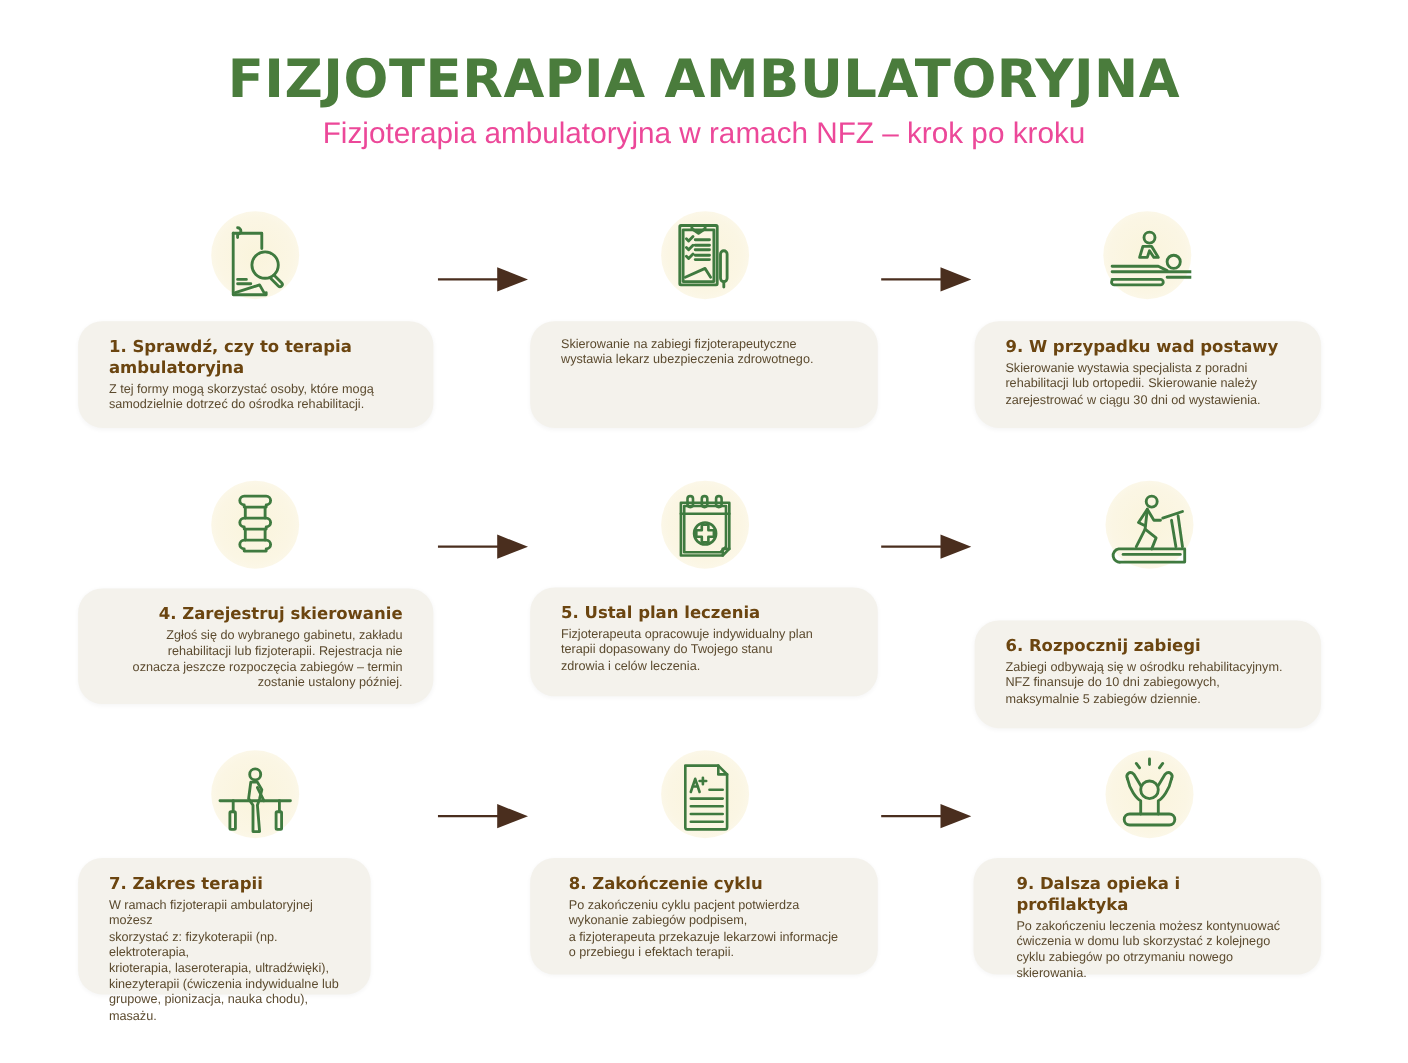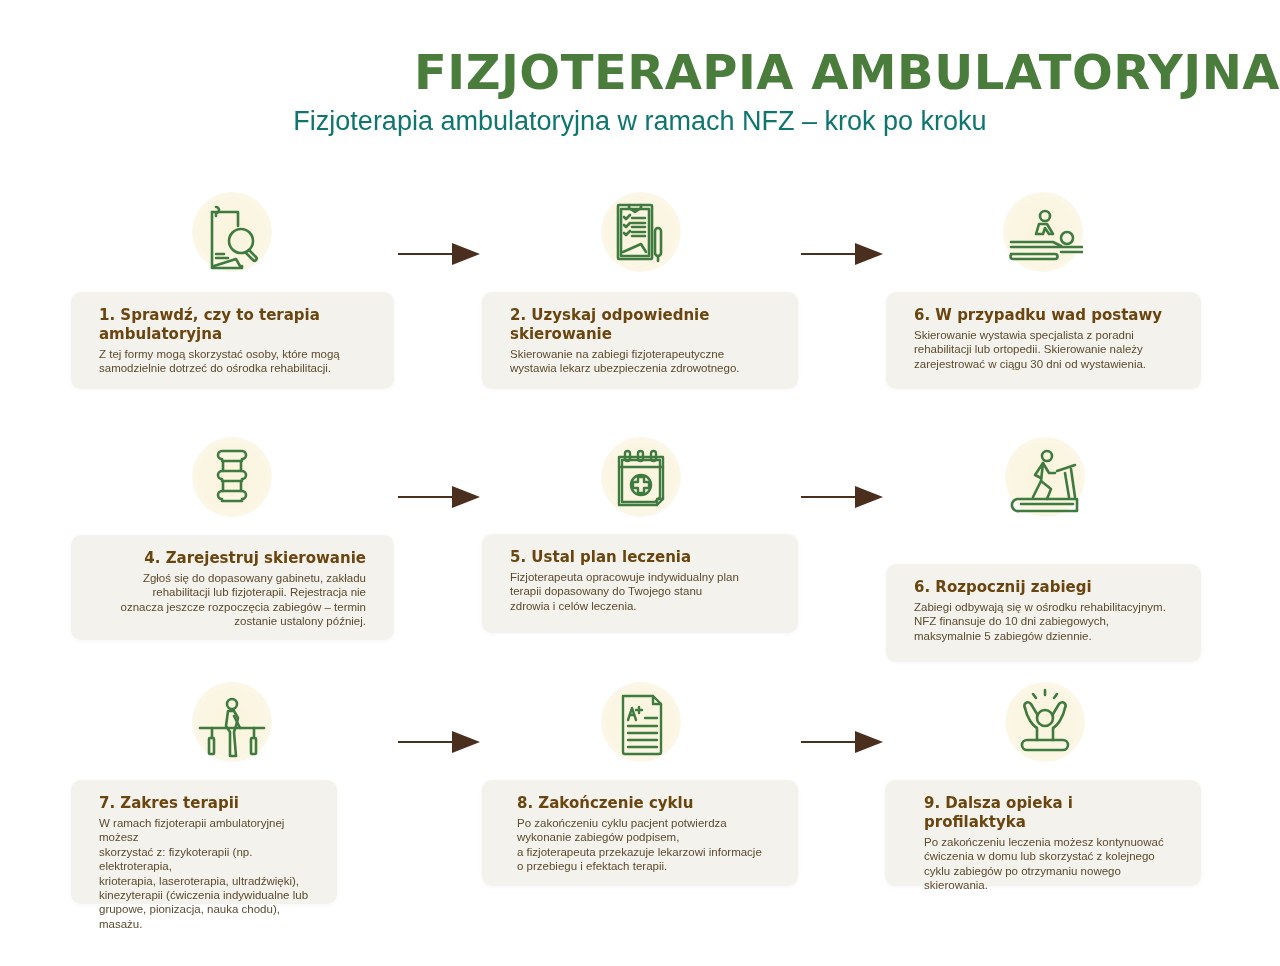--- a/index.html
+++ b/index.html
@@ -1,36 +1,36 @@
 <!DOCTYPE html>
 <html><head>
 <meta charset="utf-8">
 <style>
   * { box-sizing: border-box; margin: 0; padding: 0; }
   html, body { width: 1280px; height: 966px; background: #ffffff; overflow: hidden; }
   body { font-family: "Liberation Sans", "DejaVu Sans", sans-serif; position: relative; }
 
   .title {
-    position: absolute; left: 0; top: 44px; width: 1280px; text-align: right;
+    position: absolute; left: 0; top: 44px; width: 1280px; text-align: center;
     font-family: "DejaVu Sans", sans-serif; font-weight: bold;
     font-size: 48px; letter-spacing: 0.5px; color: #4a7c3c;
   }
   .subtitle {
     position: absolute; left: 0; top: 106px; width: 1280px; text-align: center;
-    font-family: "Liberation Sans", sans-serif; font-size: 27px; color: #0f766e;
+    font-family: "Liberation Sans", sans-serif; font-size: 27px; color: #ec4899;
   }
 
   .icon-wrap {
     position: absolute; width: 80px; height: 80px; border-radius: 50%;
     background: radial-gradient(circle, #faf4dc 0%, #fbf6e4 60%, #fdfbf3 100%);
   }
   .icon-wrap svg { position: absolute; left: 0; top: 0; width: 80px; height: 80px; }
 
   .card {
-    position: absolute; background: #f4f2ec; border-radius: 10px;
+    position: absolute; background: #f4f2ec; border-radius: 22px;
     box-shadow: 0 1px 4px rgba(0,0,0,0.04);
     padding: 14px 28px 12px 28px;
   }
   .card-title {
     font-family: "DejaVu Sans", sans-serif; font-weight: bold;
     font-size: 15px; line-height: 19px; color: #6b4510;
     margin-bottom: 3px;
   }
   .card-text {
     font-family: "Liberation Sans", sans-serif; font-size: 11.5px;
@@ -94,26 +94,25 @@
     <path d="M8 62 H52 a2.5 2.5 0 0 1 0 5 H10 a2.5 2.5 0 0 1 0 -5"></path>
   </svg>
 </div>
 
 <div class="card" style="left:71px; top:292px; width:323px; height:97px;">
   <div class="card-title">1. Sprawdź, czy to terapia ambulatoryjna</div>
   <div class="card-text"> Z tej formy mogą skorzystać osoby, które mogą
 samodzielnie dotrzeć do ośrodka rehabilitacji.</div>
 </div>
 <div class="card" style="left:482px; top:292px; width:316px; height:97px;">
-  <div class="card-title">2. Uzyskaj odpowiednie skierowanie</div>
   <div class="card-text">Skierowanie na zabiegi fizjoterapeutyczne
 wystawia lekarz ubezpieczenia zdrowotnego.</div>
 </div>
 <div class="card" style="left:886px; top:292px; width:315px; height:97px;">
-  <div class="card-title">6. W przypadku wad postawy</div>
+  <div class="card-title">9. W przypadku wad postawy</div>
   <div class="card-text">Skierowanie wystawia specjalista z poradni
 rehabilitacji lub ortopedii. Skierowanie należy
 zarejestrować w ciągu 30 dni od wystawienia.</div>
 </div>
 
 <div class="icon-wrap" style="left:192px; top:437px;">
   <svg viewBox="0 0 80 80" fill="none" stroke="#3f7a3f" stroke-width="2.6" stroke-linejoin="round" stroke-linecap="round">
     <path d="M30 14 H50 a4 4 0 0 1 0 8 H50 V24 H30 V22 a4 4 0 0 1 0 -8 Z"></path>
     <path d="M31 24 V34 M49 24 V34"></path>
     <path d="M30 34 H50 a4 4 0 0 1 0 8 H50 V44 H30 V42 a4 4 0 0 1 0 -8 Z"></path>
@@ -153,21 +152,21 @@
     <path d="M38 26 L36 44 L28 60"></path>
     <path d="M36 44 L46 52 L42 62"></path>
     <path d="M52 34 L70 28 M60 36 L64 60 M66 32 L70 60"></path>
     <path d="M12 62 H72 V74 H14 a6 6 0 0 1 -2 -12 Z"></path>
     <path d="M16 67 H68"></path>
   </svg>
 </div>
 
 <div class="card" style="left:71px; top:535px; width:323px; height:105px;text-align:right;">
   <div class="card-title">4. Zarejestruj skierowanie</div>
-  <div class="card-text">Zgłoś się do dopasowany gabinetu, zakładu
+  <div class="card-text">Zgłoś się do wybranego gabinetu, zakładu
 rehabilitacji lub fizjoterapii. Rejestracja nie
 oznacza jeszcze rozpoczęcia zabiegów – termin
 zostanie ustalony później.</div>
 </div>
 <div class="card" style="left:482px; top:534px; width:316px; height:99px;">
   <div class="card-title">5. Ustal plan leczenia</div>
   <div class="card-text">Fizjoterapeuta opracowuje indywidualny plan
 terapii dopasowany do Twojego stanu
 zdrowia i celów leczenia.</div>
 </div>

